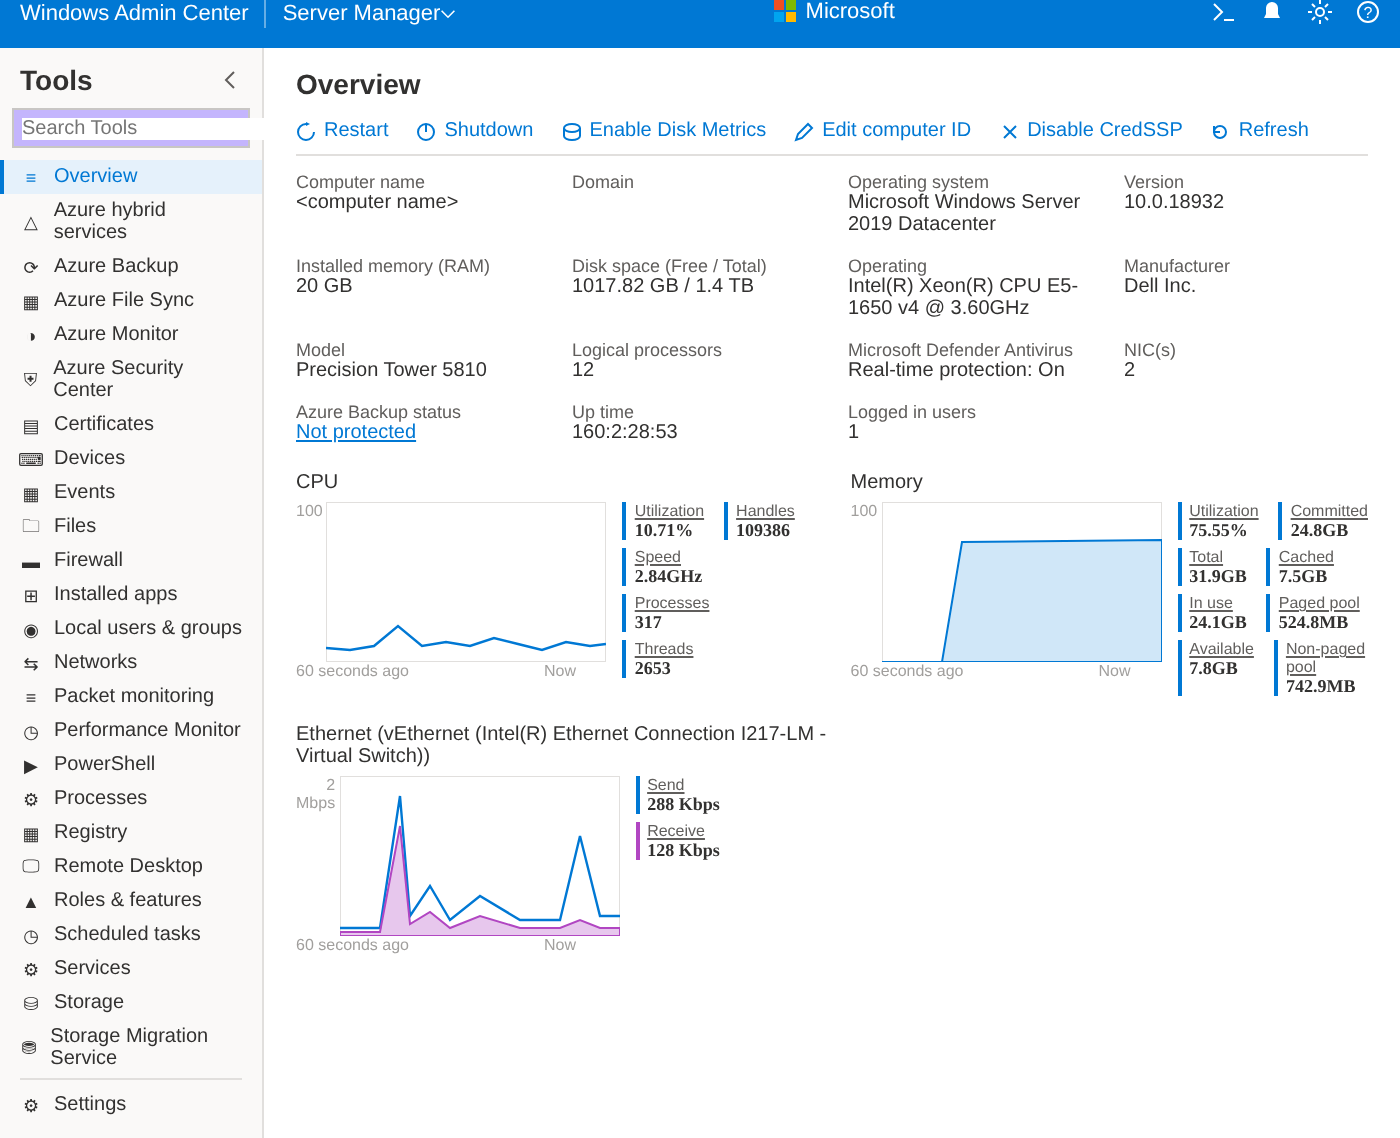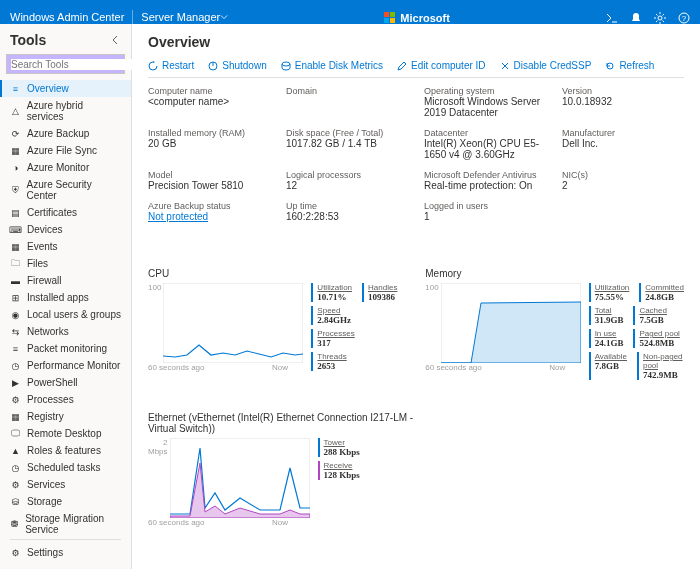--- a/index.html
+++ b/index.html
@@ -1,21 +1,21 @@
 <!DOCTYPE html>
 <html><head>
 <meta charset="utf-8">
 <style>
 * { margin: 0; padding: 0; box-sizing: border-box; font-family: "Segoe UI", sans-serif; }
 body { background: #fff; font-size: 11px; color: #323130; width: 700px; height: 569px; overflow: hidden; }
-.header { background: #0078d4; color: #fff; height: 24px; display: flex; align-items: flex-end; padding: 0 10px; font-size: 11px; }
+.header { background: #0078d4; color: #fff; height: 24px; display: flex; align-items: flex-start; padding: 0 10px; font-size: 11px; }
 .header-left { display: flex; align-items: center; gap: 8px; }
 .header-divider { width: 1px; height: 14px; background: rgba(255,255,255,0.4); }
 .header-drop { display: flex; align-items: center; gap: 0; cursor: pointer; }
-.header-center { flex: 1; display: flex; justify-content: center; align-items: center; gap: 4px; font-weight: 700; }
+.header-center { flex: 1; display: flex; justify-content: center; align-items: center; gap: 4px; font-weight: 400; }
 .header-right { display: flex; align-items: center; gap: 12px; }
 .header-right svg { width: 12px; height: 12px; fill: #fff; }
 .layout { display: flex; height: calc(100% - 24px); }
 .sidebar { width: 132px; border-right: 1px solid #e1dfdd; display: flex; flex-direction: column; padding: 8px 0; background: #faf9f8; }
 .sidebar-head { display: flex; align-items: center; justify-content: space-between; padding: 0 10px 6px 10px; }
 .sidebar-head h2 { font-size: 14px; font-weight: 600; }
 .sidebar-head svg { width: 10px; height: 10px; }
 .search-box { margin: 0 6px 6px 6px; display: flex; align-items: center; border: 1px solid #c8c6c4; background: #c4b5fd; height: 20px; padding: 0 4px; }
 .search-box input { border: none; outline: none; flex: 1; font-size: 10px; }
 .search-box svg { width: 10px; height: 10px; fill: #0078d4; }
@@ -28,21 +28,21 @@
 .main h1 { font-size: 14px; font-weight: 600; margin-bottom: 10px; }
 .actions { display: flex; gap: 14px; font-size: 10px; color: #0078d4; border-bottom: 1px solid #e1dfdd; padding-bottom: 6px; margin-bottom: 8px; }
 .action { display: flex; align-items: center; gap: 4px; cursor: pointer; }
 .action svg { width: 10px; height: 10px; fill: #0078d4; }
 .info-grid { display: grid; grid-template-columns: repeat(4, 1fr); gap: 10px 16px; margin-bottom: 14px; }
 .info-item .lbl { font-size: 9px; color: #605e5c; }
 .info-item .val { font-size: 10px; color: #323130; }
 .info-item .val.link { color: #0078d4; text-decoration: underline; cursor: pointer; }
 .charts { display: grid; grid-template-columns: 1fr 1fr; gap: 20px; }
 .chart-block { }
-.chart-title { font-size: 10px; margin-bottom: 4px; margin-top: 32px; }
+.chart-title { font-size: 10px; margin-bottom: 4px; }
 .chart-row { display: flex; gap: 8px; }
 .chart-area { position: relative; width: 140px; height: 80px; }
 .chart-area svg { width: 100%; height: 100%; }
 .chart-axis { display: flex; justify-content: space-between; font-size: 8px; color: #a19f9d; width: 140px; }
 .chart-stats { display: flex; flex-direction: column; gap: 4px; font-size: 9px; }
 .stat-row { display: flex; gap: 10px; }
 .stat { border-left: 2px solid #0078d4; padding-left: 4px; }
 .stat.purple { border-color: #b146c2; }
 .stat .sl { color: #605e5c; font-size: 8px; text-decoration: underline; }
 .stat .sv { font-size: 9px; font-weight: 600; font-family: Liberation Serif, serif; }
@@ -278,21 +278,21 @@
         </div>
       <div class="info-item">
           <div class="lbl">Installed memory (RAM)</div>
           <div class="val">20 GB</div>
         </div>
       <div class="info-item">
           <div class="lbl">Disk space (Free / Total)</div>
           <div class="val">1017.82 GB / 1.4 TB</div>
         </div>
       <div class="info-item">
-          <div class="lbl">Datacenter</div>
+          <div class="lbl">Operating</div>
           <div class="val">Intel(R) Xeon(R) CPU E5-1650 v4 @ 3.60GHz</div>
         </div>
       <div class="info-item">
           <div class="lbl">Manufacturer</div>
           <div class="val">Dell Inc.</div>
         </div>
       <div class="info-item">
           <div class="lbl">Model</div>
           <div class="val">Precision Tower 5810</div>
         </div>
@@ -443,21 +443,21 @@
                   <path d="M0,78 L20,78 L30,25 L35,74 L45,68 L55,76 L70,70 L90,76 L110,76 L120,72 L130,76 L140,76 L140,80 L0,80 Z" fill="rgba(177,70,194,0.3)" stroke="#b146c2" stroke-width="1"></path>
                 </svg></div>
           </div>
           <div class="chart-axis">
               <span>60 seconds ago</span>
               <span>Now</span>
             </div>
         </div>
         <div class="chart-stats">
           <div class="stat">
-              <div class="sl">Tower</div>
+              <div class="sl">Send</div>
               <div class="sv">288 Kbps</div>
             </div>
           <div class="stat purple">
               <div class="sl">Receive</div>
               <div class="sv">128 Kbps</div>
             </div>
         </div>
       </div>
     </div>
 

